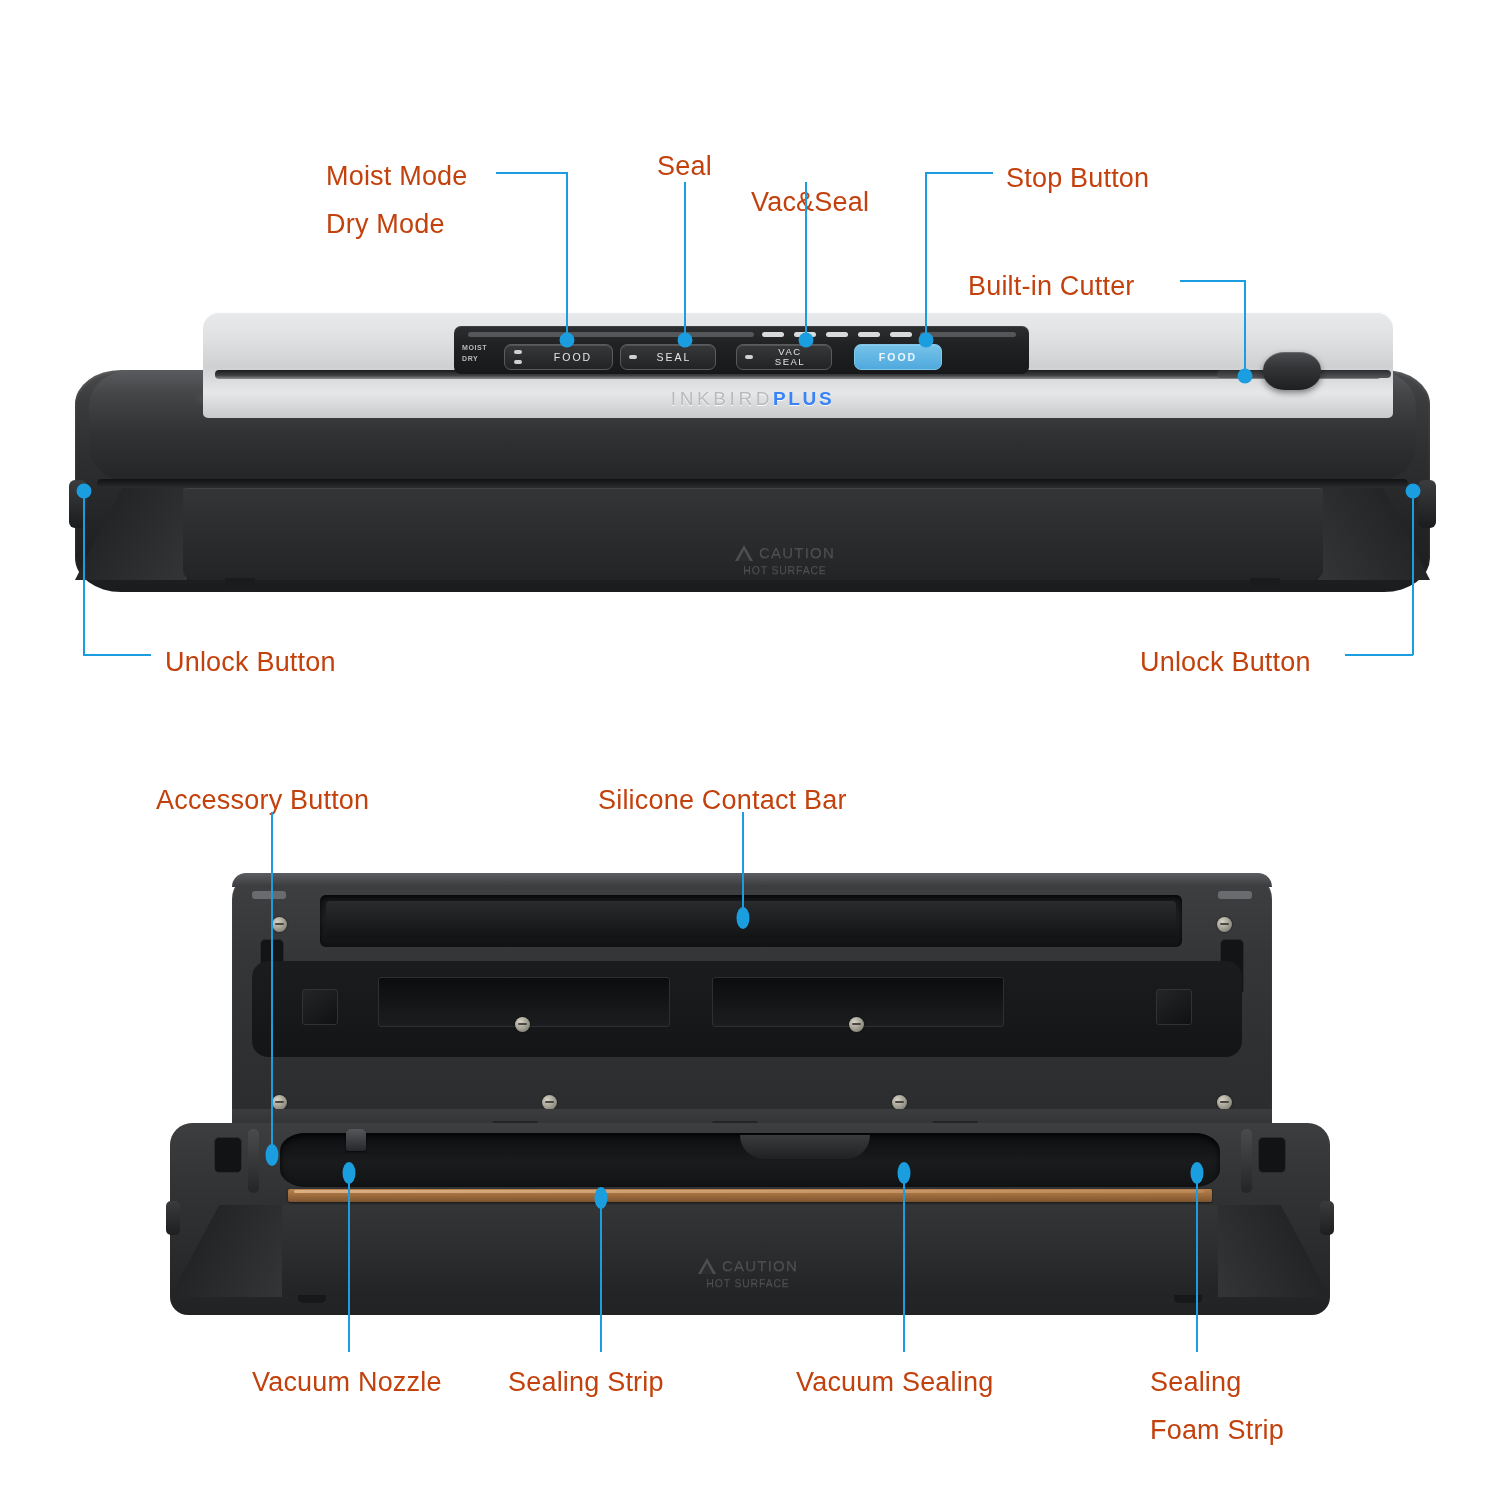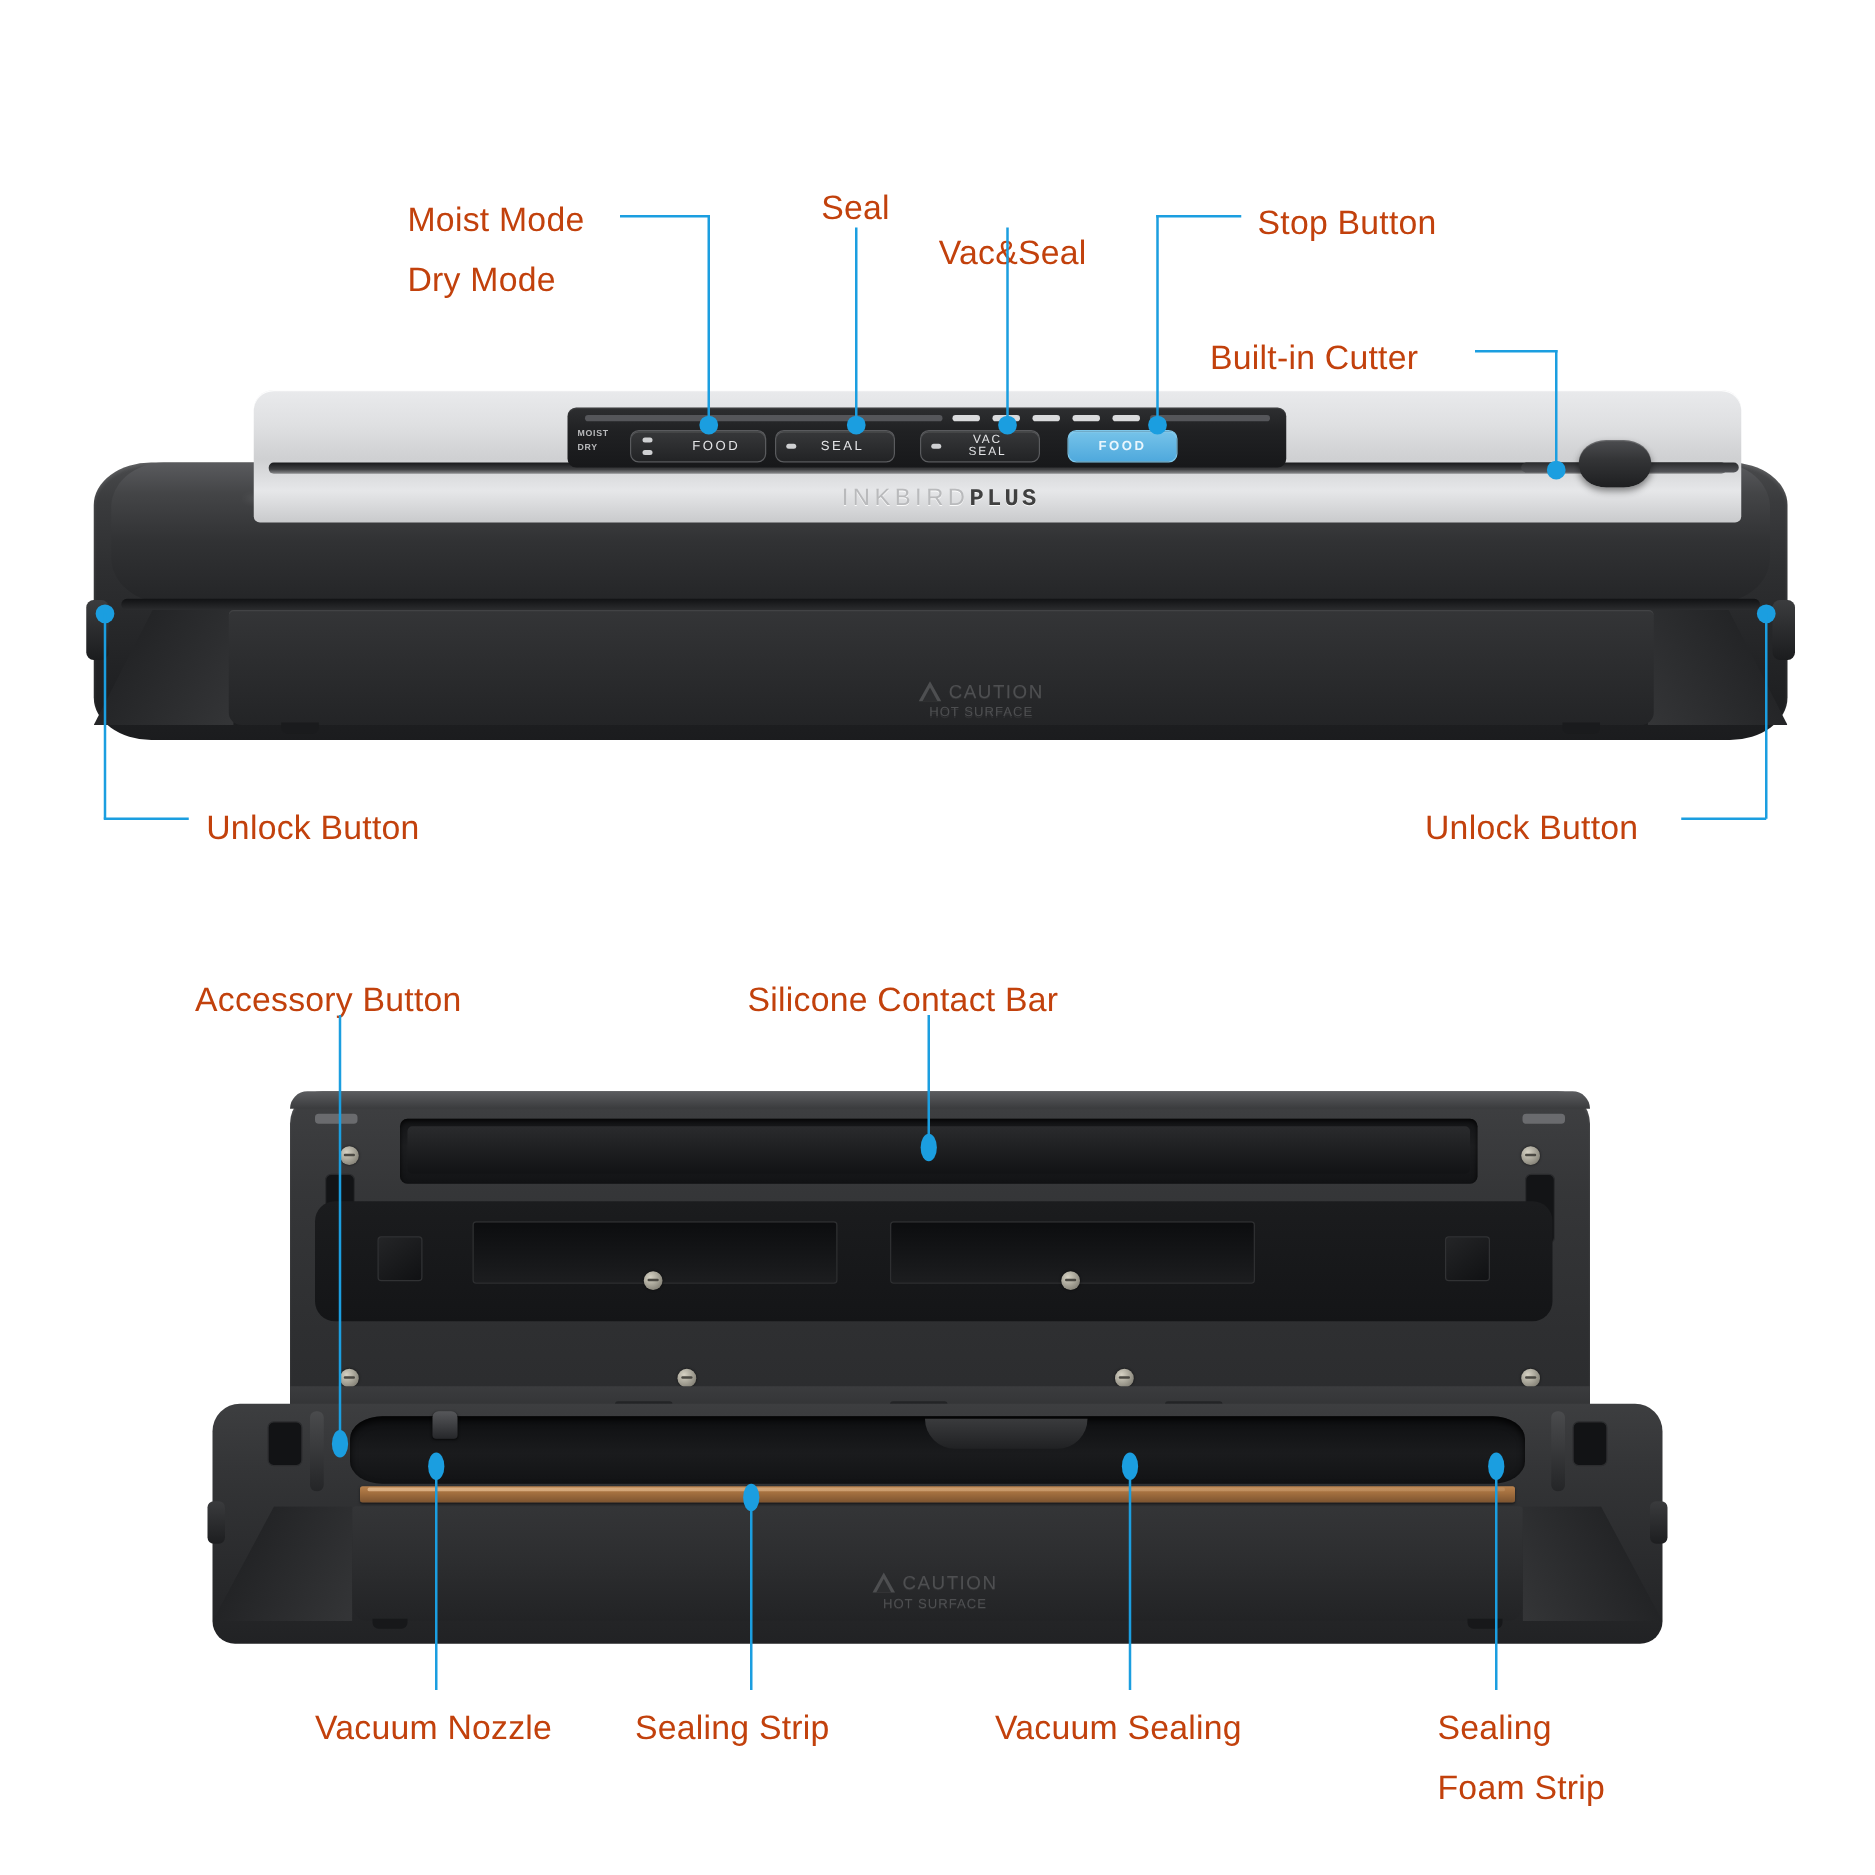--- a/index.html
+++ b/index.html
@@ -98,21 +98,21 @@
     background:linear-gradient(180deg,#1a1b1d,#3e3f41 60%,#8c8d8f);
     border-radius:4px;
   }
   .brand{
     position:absolute;left:0;top:76px;width:1355px;
     text-align:center;
     font-size:19px;letter-spacing:3.6px;
     color:#b9babc;
     text-shadow:0 1px 0 rgba(255,255,255,.85);
   }
-  .brand b{color:#404040;font-weight:700;letter-spacing:2.6px;font-family:Liberation Mono, monospace;}
+  .brand b{color:#3b82f6;font-weight:700;letter-spacing:2.6px;}
 
   
   .ctrl-panel{
     position:absolute;left:379px;top:14px;width:575px;height:48px;
     background:linear-gradient(180deg,#2d2e30 0%,#202123 40%,#17181a 100%);
     border-radius:7px;
     box-shadow:inset 0 1px 1px rgba(255,255,255,.10);
   }
   .ind-row{position:absolute;left:14px;top:6px;width:548px;height:5px;}
   .ind{position:absolute;top:0;height:5px;border-radius:3px;background:#55565a;}

